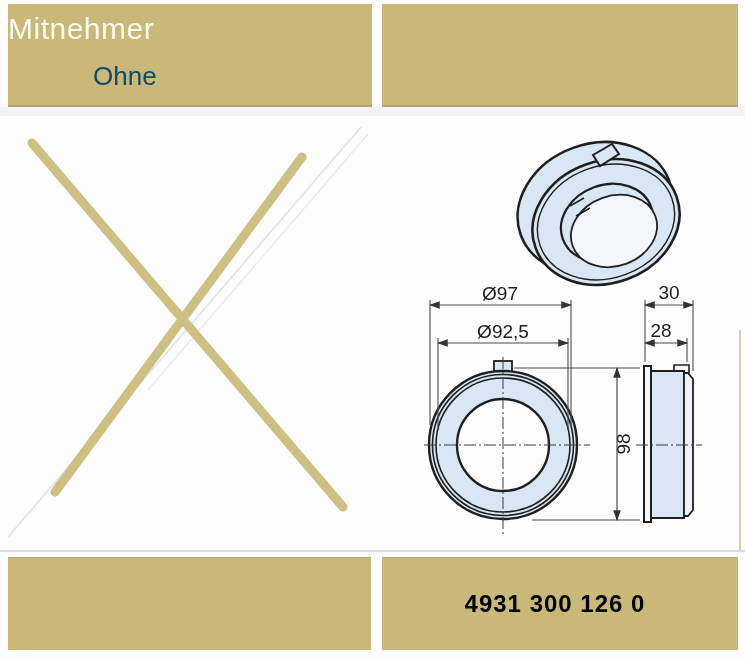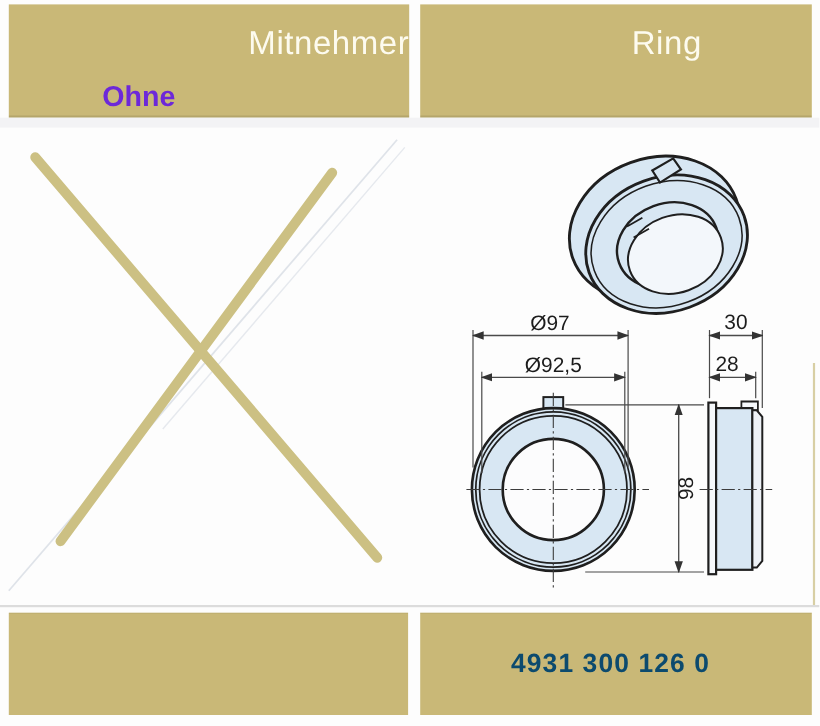--- a/index.html
+++ b/index.html
@@ -9,64 +9,63 @@
     font-family:"Liberation Sans", sans-serif;
   }
   .cell{
     position:absolute;
     background:#c9b877;
     box-sizing:border-box;
   }
   .hdr-left{left:8px;top:4px;width:364px;height:103px;border-bottom:2px solid rgba(0,0,0,0.10);}
   .hdr-right{left:382px;top:4px;width:356px;height:103px;border-bottom:2px solid rgba(0,0,0,0.10);}
   .hdr-title{
-    color:#fdfbef;font-size:30px;line-height:34px;margin-top:19px;
-    text-align:right;letter-spacing:0.5px;
+    color:#fdfbef;font-size:30px;line-height:34px;margin-top:8px;
+    text-align:left;letter-spacing:0.5px;
   }
   .hdr-right .hdr-title{padding-right:100px;}
   .hdr-value{
-    color:#6d28d9;font-size:26px;font-weight:bold;margin-top:15px;
+    color:#0c4a6e;font-size:26px;font-weight:normal;margin-top:15px;
   }
   .hdr-left .hdr-value{padding-left:85px;text-align:left;}
   .hdr-right .hdr-value{text-align:center;padding-right:100px;}
   .hdr-shadow{
     position:absolute;left:0;top:107px;width:745px;height:9px;
     background:#f3f3f5;
   }
   .prefooter-line{
     position:absolute;left:0;top:550px;width:745px;height:2px;
     background:#dcdcdc;
   }
   .ftr-left{left:8px;top:557px;width:363px;height:93px;border-top:1px solid rgba(0,0,0,0.06);}
   .ftr-right{
     left:382px;top:557px;width:356px;height:93px;
     display:flex;align-items:center;justify-content:center;
     border-top:1px solid rgba(0,0,0,0.06);
   }
   .part-number{
-    color:#0c4a6e;font-size:24px;font-weight:bold;letter-spacing:1px;
+    color:#000000;font-size:24px;font-weight:bold;letter-spacing:1px;
     padding-right:10px;
   }
   svg{position:absolute;}
   svg text{font-family:"Liberation Sans", sans-serif;fill:#1c1c1c;}
   .dimtxt{font-size:19px;}
   .outline{stroke:#1f1f1f;}
   .dimline{stroke:#4a4a4a;stroke-width:1.2;fill:none;}
   .extline{stroke:#4a4a4a;stroke-width:1.1;fill:none;}
   .centerline{stroke:#3c3c3c;stroke-width:1;fill:none;stroke-dasharray:12 3 2 3;}
 </style>
 </head>
 <body>
 
 <div class="cell hdr-left">
   <div class="hdr-title">Mitnehmer</div>
   <div class="hdr-value">Ohne</div>
 </div>
 <div class="cell hdr-right">
-  <div class="hdr-title">Ring</div>
 </div>
 <div class="hdr-shadow"></div>
 
 <svg width="385" height="445" viewBox="0 110 385 445" style="left:0;top:110px;">
   <g>
     <line x1="361" y1="127" x2="8" y2="537" stroke="#dfe3e9" stroke-width="1.6"></line>
     <line x1="368" y1="134" x2="148" y2="390" stroke="#e6e9ee" stroke-width="1.3"></line>
   </g>
   <g stroke="#ccc083" stroke-width="9" stroke-linecap="round">
     <line x1="32" y1="143" x2="343" y2="507"></line>

